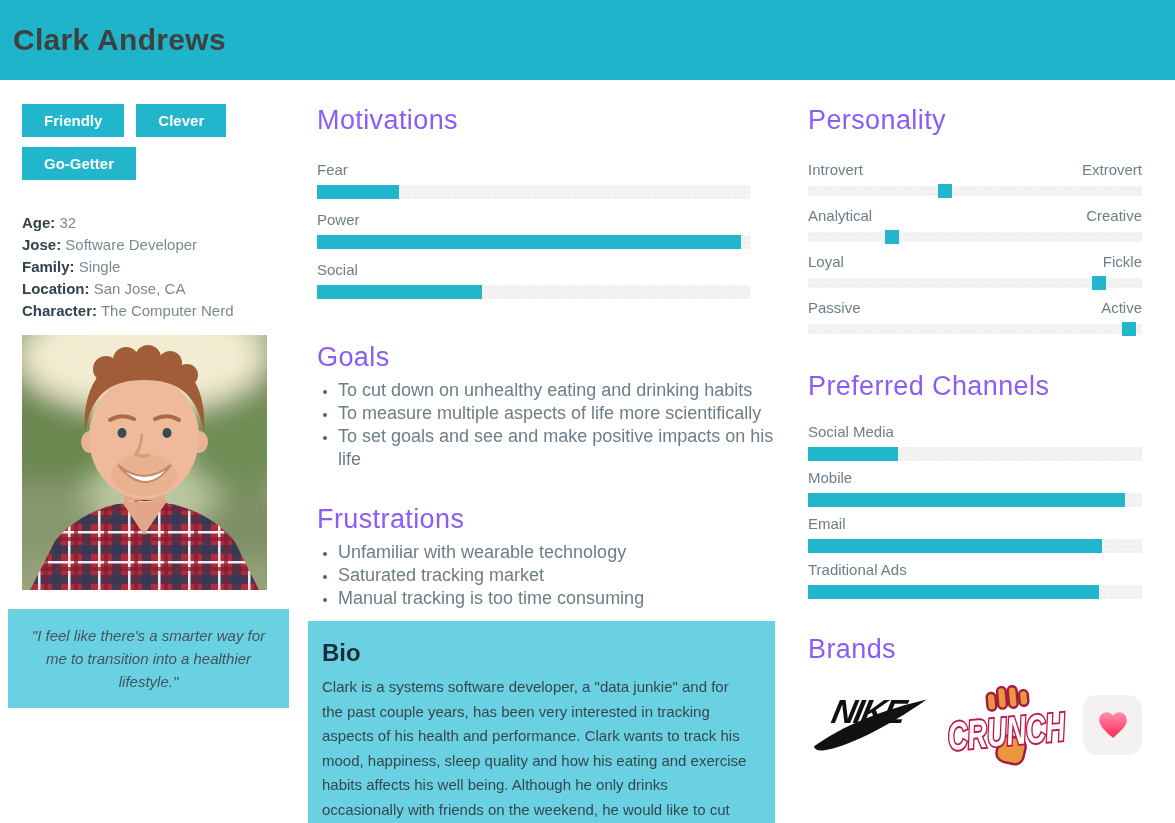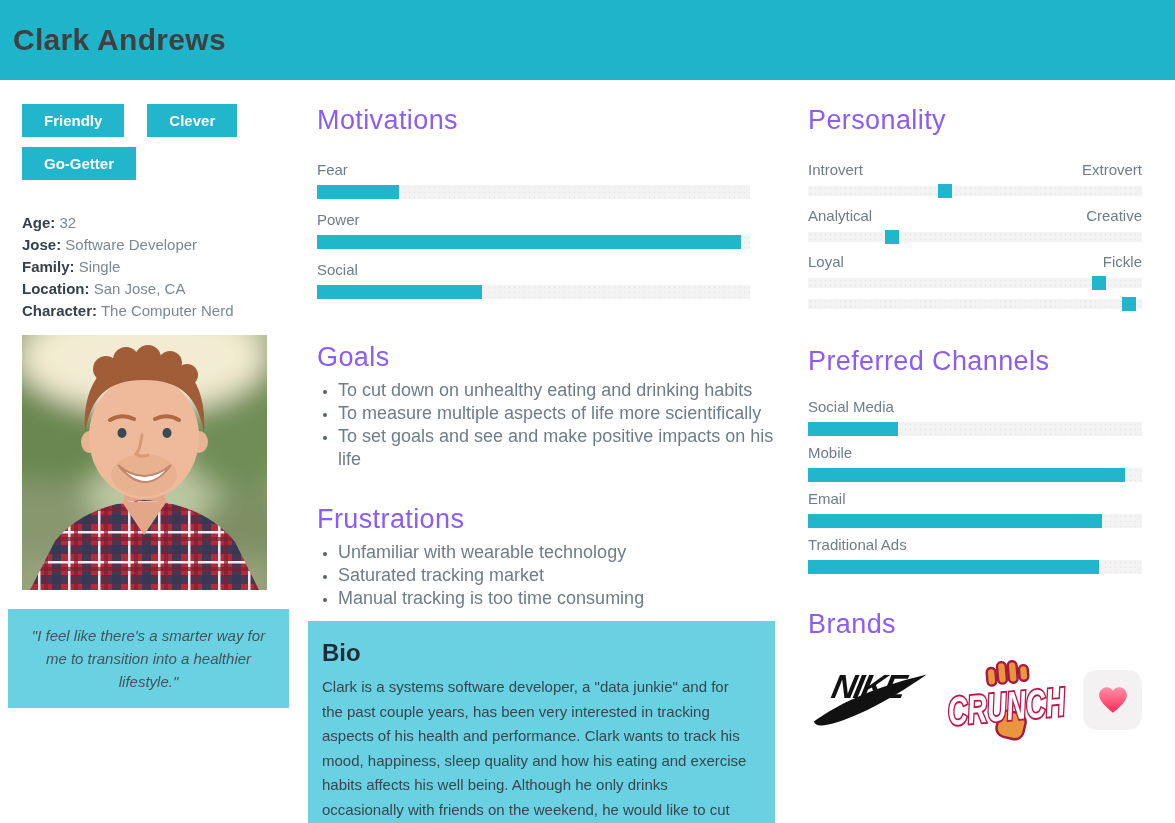--- a/index.html
+++ b/index.html
@@ -9,21 +9,21 @@
   
   .header { height:80px; background:#1eb5cb; display:flex; align-items:center; padding-left:13px; }
   .header h1 { color:#404040; font-size:30px; font-weight:bold; letter-spacing:.3px; }
 
   .main { display:flex; padding:24px 0 0 22px; }
   .col-left  { width:268px; flex:none; }
   .col-mid   { width:458px; flex:none; margin-left:27px; }
   .col-right { width:334px; flex:none; margin-left:33px; }
 
   
-  .tags { display:flex; flex-wrap:wrap; gap:10px 23px; width:240px; }
+  .tags { display:flex; flex-wrap:wrap; gap:10px 12px; width:240px; }
   .tag { background:#21b6cc; color:#fff; font-size:15px; font-weight:bold; padding:8px 22px; text-align:center; cursor:pointer; }
 
   
   .attrs { margin-top:32px; }
   .attr-line { font-size:15px; line-height:22px; color:#7b8893; }
   .attr-line b { color:#33424c; font-weight:bold; }
 
   
   .photo { margin-top:13px; width:245px; height:255px; overflow:hidden; background:#b9c49e; }
 
@@ -216,20 +216,24 @@
           <div class="slider-row">
             <div class="slider-labels">
               <span>Loyal</span>
               <span>Fickle</span>
             </div>
             <div class="track slider-track">
               <div class="slider-handle" style="left: 87%;"></div>
             </div>
           </div>
           <div class="slider-row">
+            <div class="slider-labels">
+              <span>Passive</span>
+              <span>Active</span>
+            </div>
             <div class="track slider-track">
               <div class="slider-handle" style="left: 96%;"></div>
             </div>
           </div>
         </div>
 
       <h2 class="section-title h-channels">Preferred Channels</h2>
       <div class="channel-bars" id="channel-bars">
           <div class="bar-row">
             <span class="bar-label">Social Media</span>

